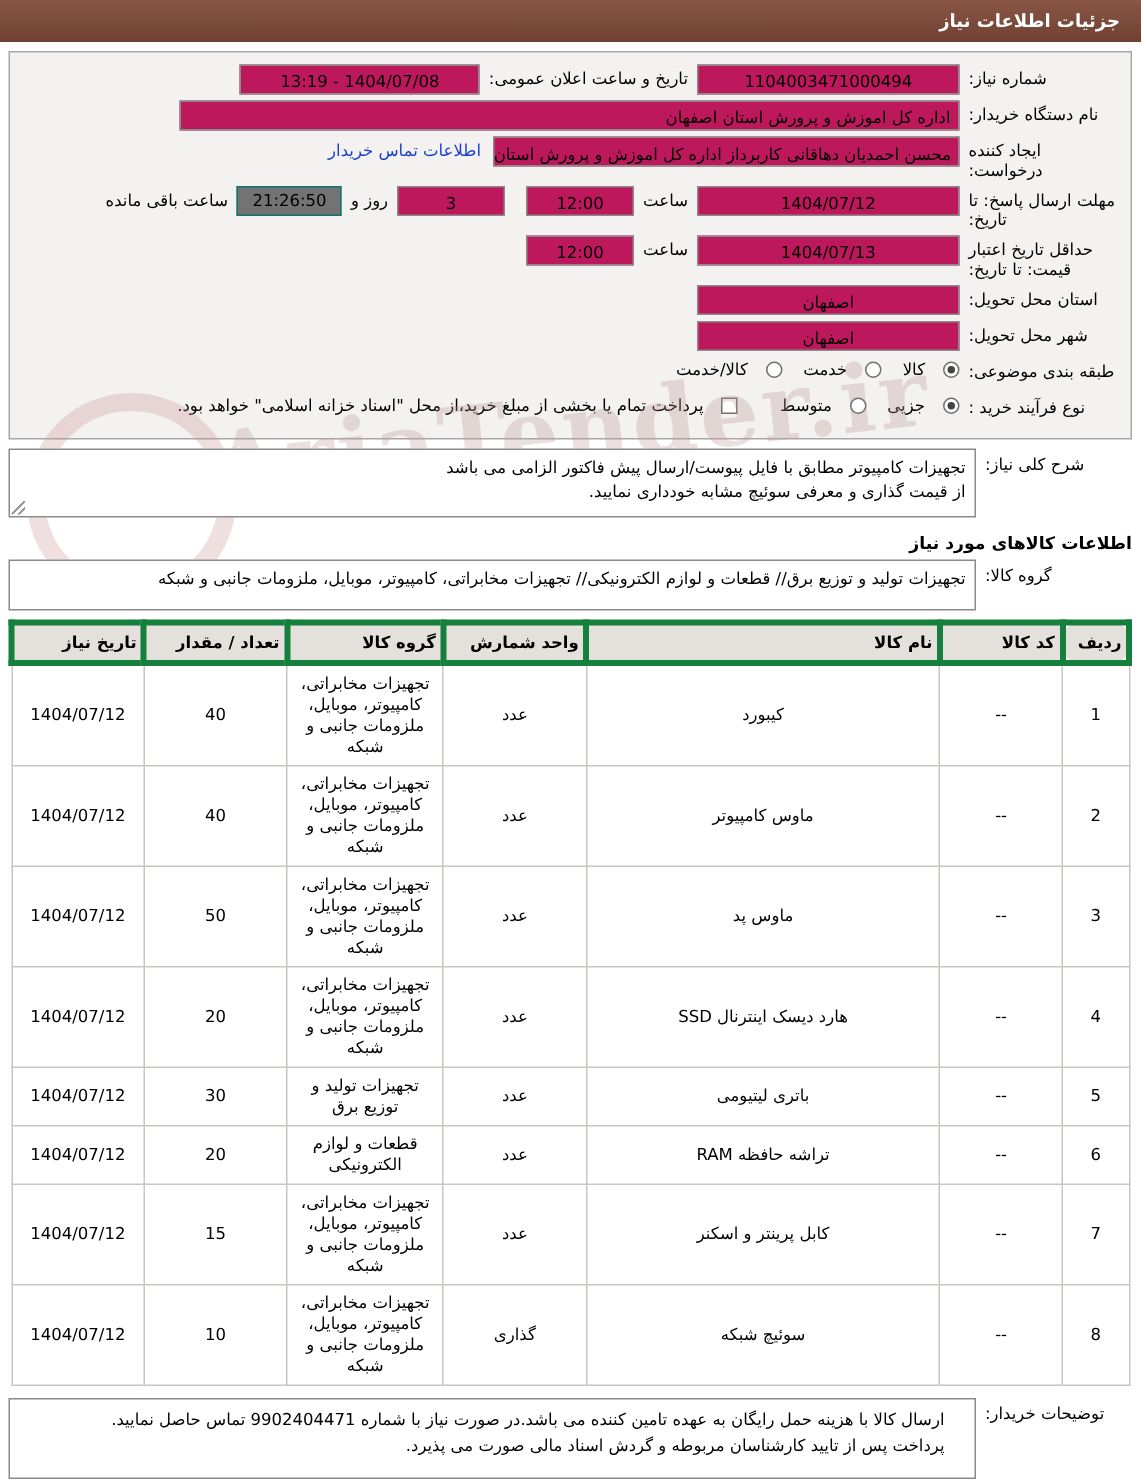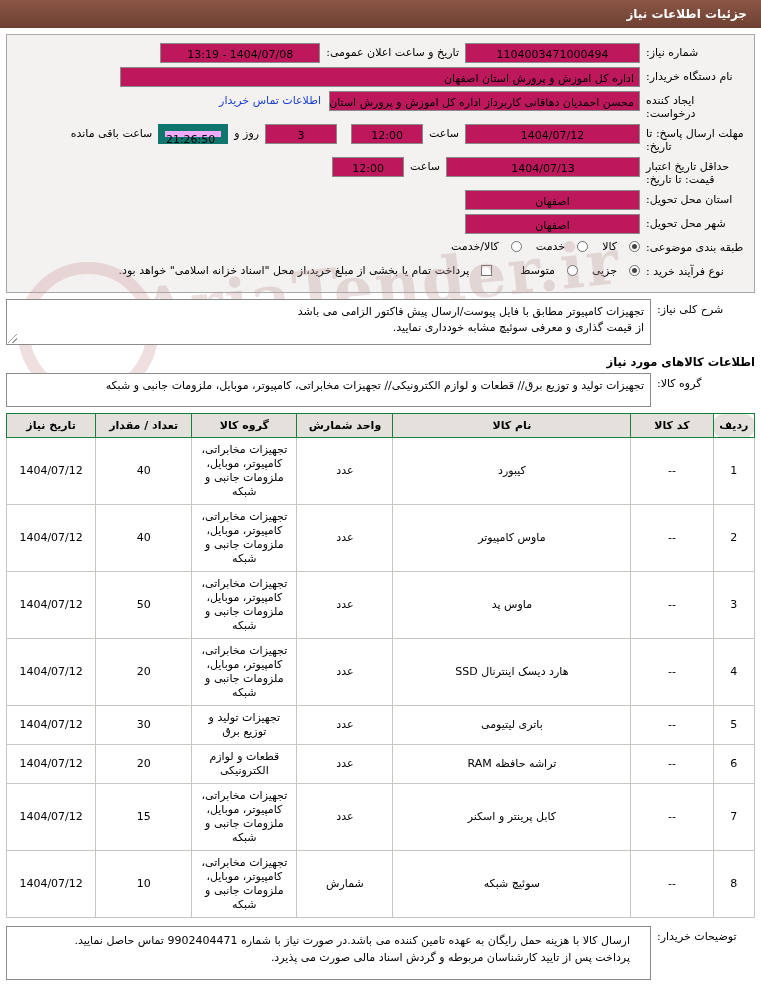--- a/index.html
+++ b/index.html
@@ -72,22 +72,22 @@
   }
   .link {
     color: #1a3fd0;
     font-size: 11px;
     padding-top: 3px;
     padding-right: 8px;
     white-space: nowrap;
     text-decoration: none;
   }
   .countdown {
-    border: 7px solid #0f766e;
-    background: #f0abfc;
+    border: 1px solid #0f766e;
+    background: #737373;
     color: #000;
     height: 20px;
     line-height: 18px;
     padding: 0 6px;
     font-size: 11px;
     text-align: center;
     width: 70px;
   }
   
   .radios { display: flex; align-items: center; gap: 14px; padding-top: 2px; }
@@ -136,24 +136,24 @@
   
   table.items {
     width: calc(100% - 12px);
     margin: 6px 6px 0 6px;
     border-collapse: collapse;
     font-size: 11px;
     background: #ffffff;
   }
   table.items th {
     background: #e4e1dc;
-    border: 1px solid #15803d;
+    border: 4px solid #15803d;
     font-weight: bold;
     padding: 5px 3px;
-    text-align: center;
+    text-align: right;
     font-size: 11px;
   }
   table.items td {
     border: 1px solid #c9c6c1;
     padding: 5px 4px;
     text-align: center;
     line-height: 14px;
     vertical-align: middle;
   }
   .col-radif { width: 30px; border-radius: 11px; }
@@ -225,21 +225,21 @@
       <div class="inline-lbl">ساعت</div>
       <div class="fld" style="width:72px">12:00</div>
       <div class="fld" style="width:72px;margin-right:14px">3</div>
       <div class="inline-lbl">روز و</div>
       <div class="countdown">21:26:50</div>
       <div class="inline-lbl">ساعت باقی مانده</div>
     </div>
 
     <div class="frow">
       <div class="lbl">حداقل تاریخ اعتبار قیمت: تا تاریخ:</div>
-      <div class="fld" style="width:194px">1404/07/13</div>
+      <div class="fld" style="width:175px">1404/07/13</div>
       <div class="inline-lbl">ساعت</div>
       <div class="fld" style="width:72px">12:00</div>
     </div>
 
     <div class="frow">
       <div class="lbl">استان محل تحویل:</div>
       <div class="fld" style="width:175px">اصفهان</div>
     </div>
 
     <div class="frow">
@@ -379,21 +379,21 @@
         <td>کابل پرینتر و اسکنر</td>
         <td>عدد</td>
         <td>تجهیزات مخابراتی، کامپیوتر، موبایل، ملزومات جانبی و شبکه</td>
         <td>15</td>
         <td>1404/07/12</td>
       </tr>
       <tr>
         <td>8</td>
         <td>--</td>
         <td>سوئیچ شبکه</td>
-        <td>شمارش</td>
+        <td>گذاری</td>
         <td>تجهیزات مخابراتی، کامپیوتر، موبایل، ملزومات جانبی و شبکه</td>
         <td>10</td>
         <td>1404/07/12</td>
       </tr>
     </tbody>
   </table>
 
   <div class="notes-row">
     <div class="notes-lbl">توضیحات خریدار:</div>
     <div class="notes-box">

